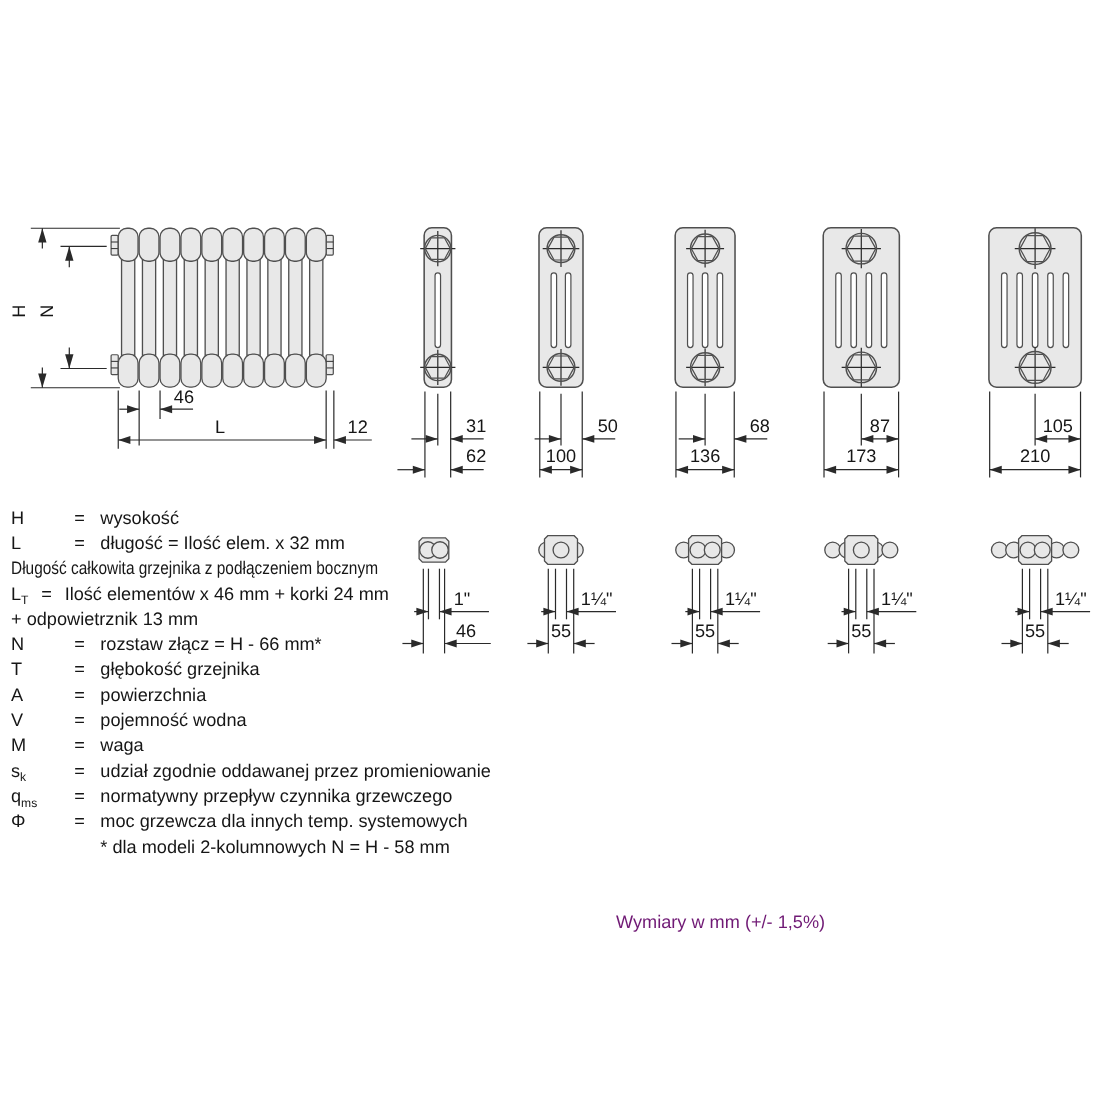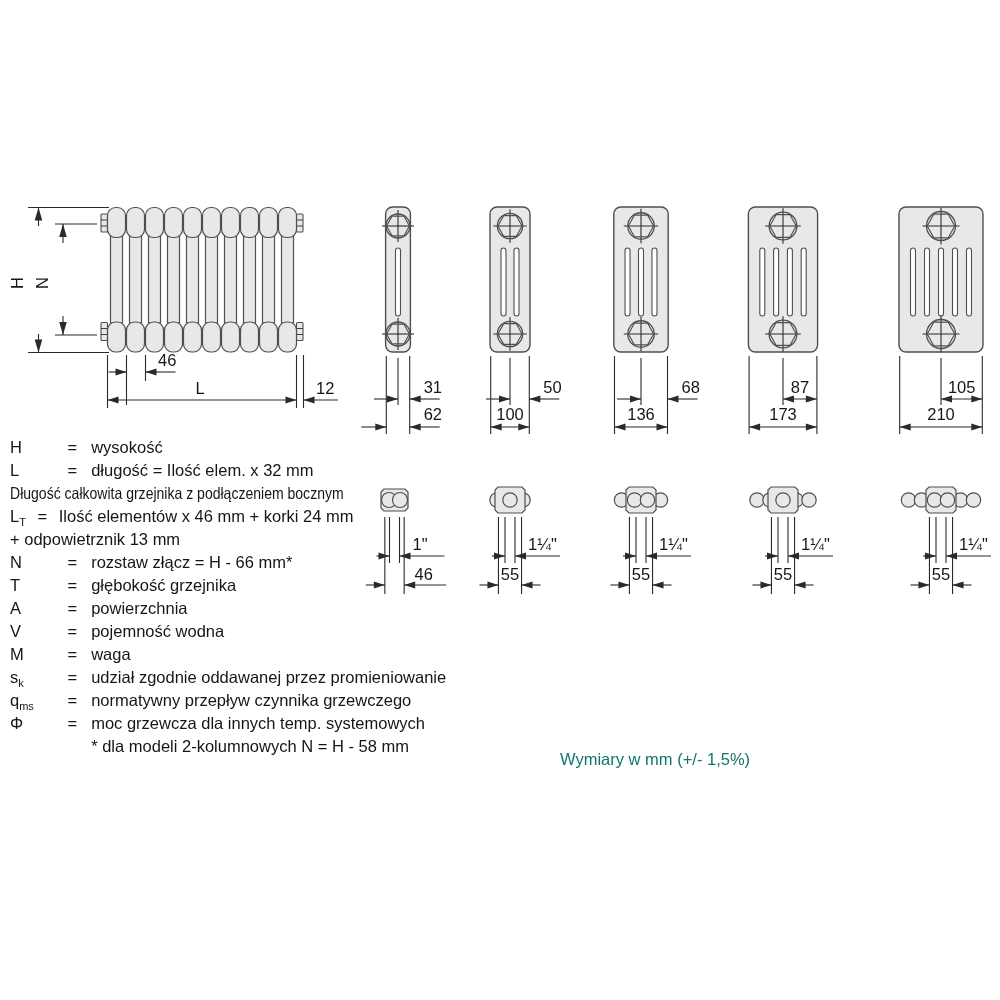--- a/index.html
+++ b/index.html
@@ -1,29 +1,29 @@
 <!DOCTYPE html>
 <html><head>
 <meta charset="utf-8">
 <style>
   html,body{margin:0;padding:0;background:#fff;}
   #stage{position:relative;width:1000px;height:1000px;background:#fff;overflow:hidden;
          font-family:"Liberation Sans",sans-serif;color:#161616;}
   #drawing{position:absolute;left:0;top:0;}
   #drawing text{font-family:"Liberation Sans",sans-serif;}
-  #legend{position:absolute;left:10px;top:436px;}
+  #legend{position:absolute;left:10px;top:460px;}
   .lrow{height:23px;line-height:23px;white-space:nowrap;font-size:16.5px;color:#161616;}
   .lrow .sym{display:inline-block;min-width:53px;white-space:nowrap;}
   .lrow .eq{display:inline-block;min-width:19px;}
   .lrow.wide .sym{min-width:0;}
   .lrow.tight .sym{min-width:0;margin-right:7px;text-align:right;}
   .lrow.tight .eq{min-width:0;margin-right:7px;}
   .lrow.cond .sym{transform:scaleX(0.85);transform-origin:0 50%;}
   sub{font-size:11px;}
-  #note{position:absolute;left:560px;top:748px;font-size:16.5px;line-height:23px;color:#0f766e;}
+  #note{position:absolute;left:560px;top:828px;font-size:16.5px;line-height:23px;color:#701a75;}
 </style>
 </head>
 <body>
 
 <div id="stage">
   <svg id="drawing" width="1000" height="640" viewBox="0 0 1000 640">
       <g>
         <rect x="101" y="214" width="6.5" height="18" rx="1" fill="#e8e8e8" stroke="#4f4f4f" stroke-width="1.1"></rect>
         <line x1="101" y1="220" x2="107.5" y2="220" stroke="#2a2a2a" stroke-width="0.9"></line>
         <line x1="101" y1="226" x2="107.5" y2="226" stroke="#2a2a2a" stroke-width="0.9"></line>

